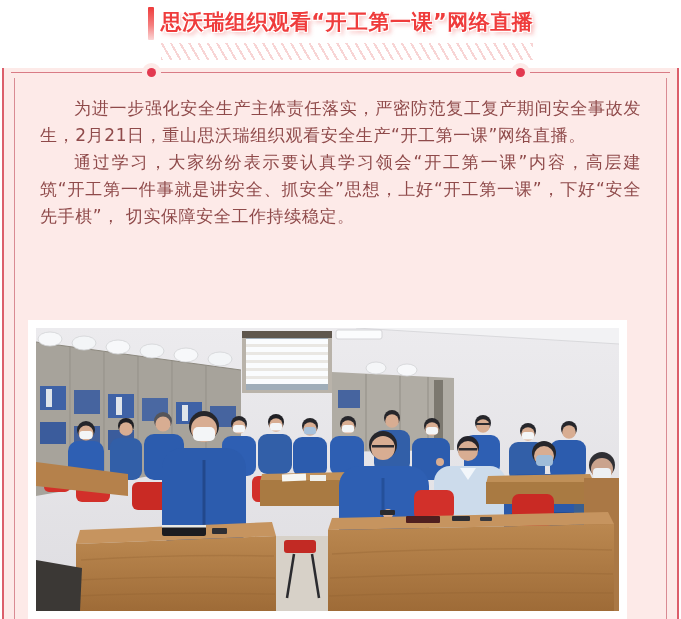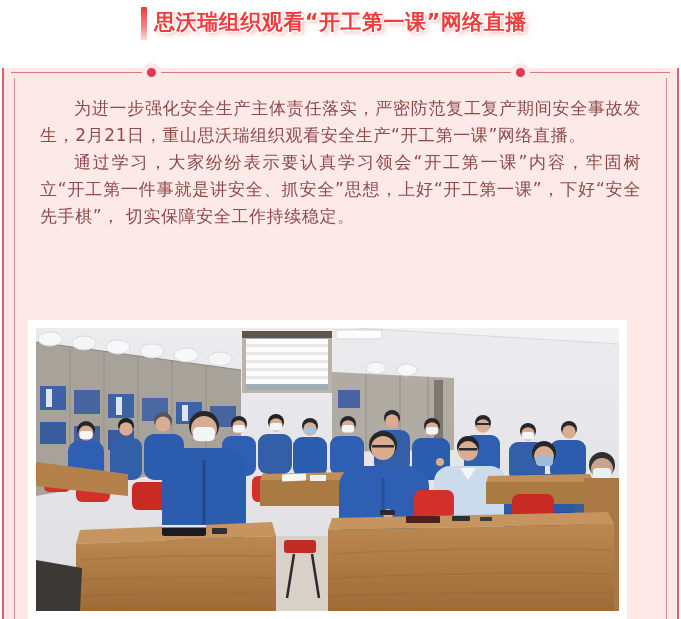--- a/index.html
+++ b/index.html
@@ -2,21 +2,21 @@
 <html><head>
 <meta charset="utf-8">
 <style>
   * { margin:0; padding:0; box-sizing:border-box; }
   body { font-family:"DejaVu Sans","Liberation Sans",sans-serif; background:#fff; }
   .page { position:relative; width:681px; height:619px; background:#ffffff; overflow:hidden; }
 
   
   .article-header { position:relative; width:681px; height:68px; background:#ffffff; }
   .title-wrap { position:absolute; left:0; top:0; width:681px; display:flex; justify-content:center; }
-  .title-inner { display:flex; flex-direction:row; }
+  .title-inner { display:flex; flex-direction:column; }
   .title-row { display:flex; align-items:flex-start; padding-top:7px; }
   .accent-bar { width:6px; height:33px; margin-right:7px;
     background:linear-gradient(180deg,#ee3b3b 0%,#f57e7e 55%,#fbd6d6 100%); border-radius:1px; }
   .article-title { font-size:21px; line-height:31px; font-weight:bold; color:#ef3c3c;
     letter-spacing:0.5px;
     text-shadow:1px 1px 0 #fff,-1px -1px 0 #fff,1px -1px 0 #fff,-1px 1px 0 #fff,3px 3px 4px rgba(242,110,110,.55); }
   .title-hatch { height:17px; margin-top:3px; margin-left:13px;
     background:repeating-linear-gradient(60deg,#f6caca 0 2px,rgba(255,255,255,0) 2px 8px); opacity:.8; }
 
   
@@ -60,21 +60,21 @@
 
   <div class="content-panel">
     <div class="deco-line"></div>
     <div class="deco-dot left"></div>
     <div class="deco-dot right"></div>
     <div class="inner-line left"></div>
     <div class="inner-line right"></div>
 
     <div class="article-body">
       <p>为进一步强化安全生产主体责任落实，严密防范复工复产期间安全事故发生，2月21日，重山思沃瑞组织观看安全生产“开工第一课”网络直播。</p>
-      <p>通过学习，大家纷纷表示要认真学习领会“开工第一课”内容，牢固树立“开工第一件事就是讲安全、抓安全”思想，上好“开工第一课”，下好“安全先手棋”， 切实保障安全工作持续稳定。</p>
+      <p>通过学习，大家纷纷表示要认真学习领会“开工第一课”内容，高层建筑“开工第一件事就是讲安全、抓安全”思想，上好“开工第一课”，下好“安全先手棋”， 切实保障安全工作持续稳定。</p>
     </div>
 
     <div class="photo-frame" role="img" aria-label="员工在培训教室集中观看安全生产“开工第一课”网络直播">
       <svg viewBox="0 0 583 283" width="583" height="283">
         <defs>
           <linearGradient id="wall" x1="0" y1="0" x2="0" y2="1">
             <stop offset="0" stop-color="#ecebee"></stop>
               <stop offset="1" stop-color="#dedde1"></stop>
           </linearGradient>
           <linearGradient id="woodF" x1="0" y1="0" x2="0" y2="1">

